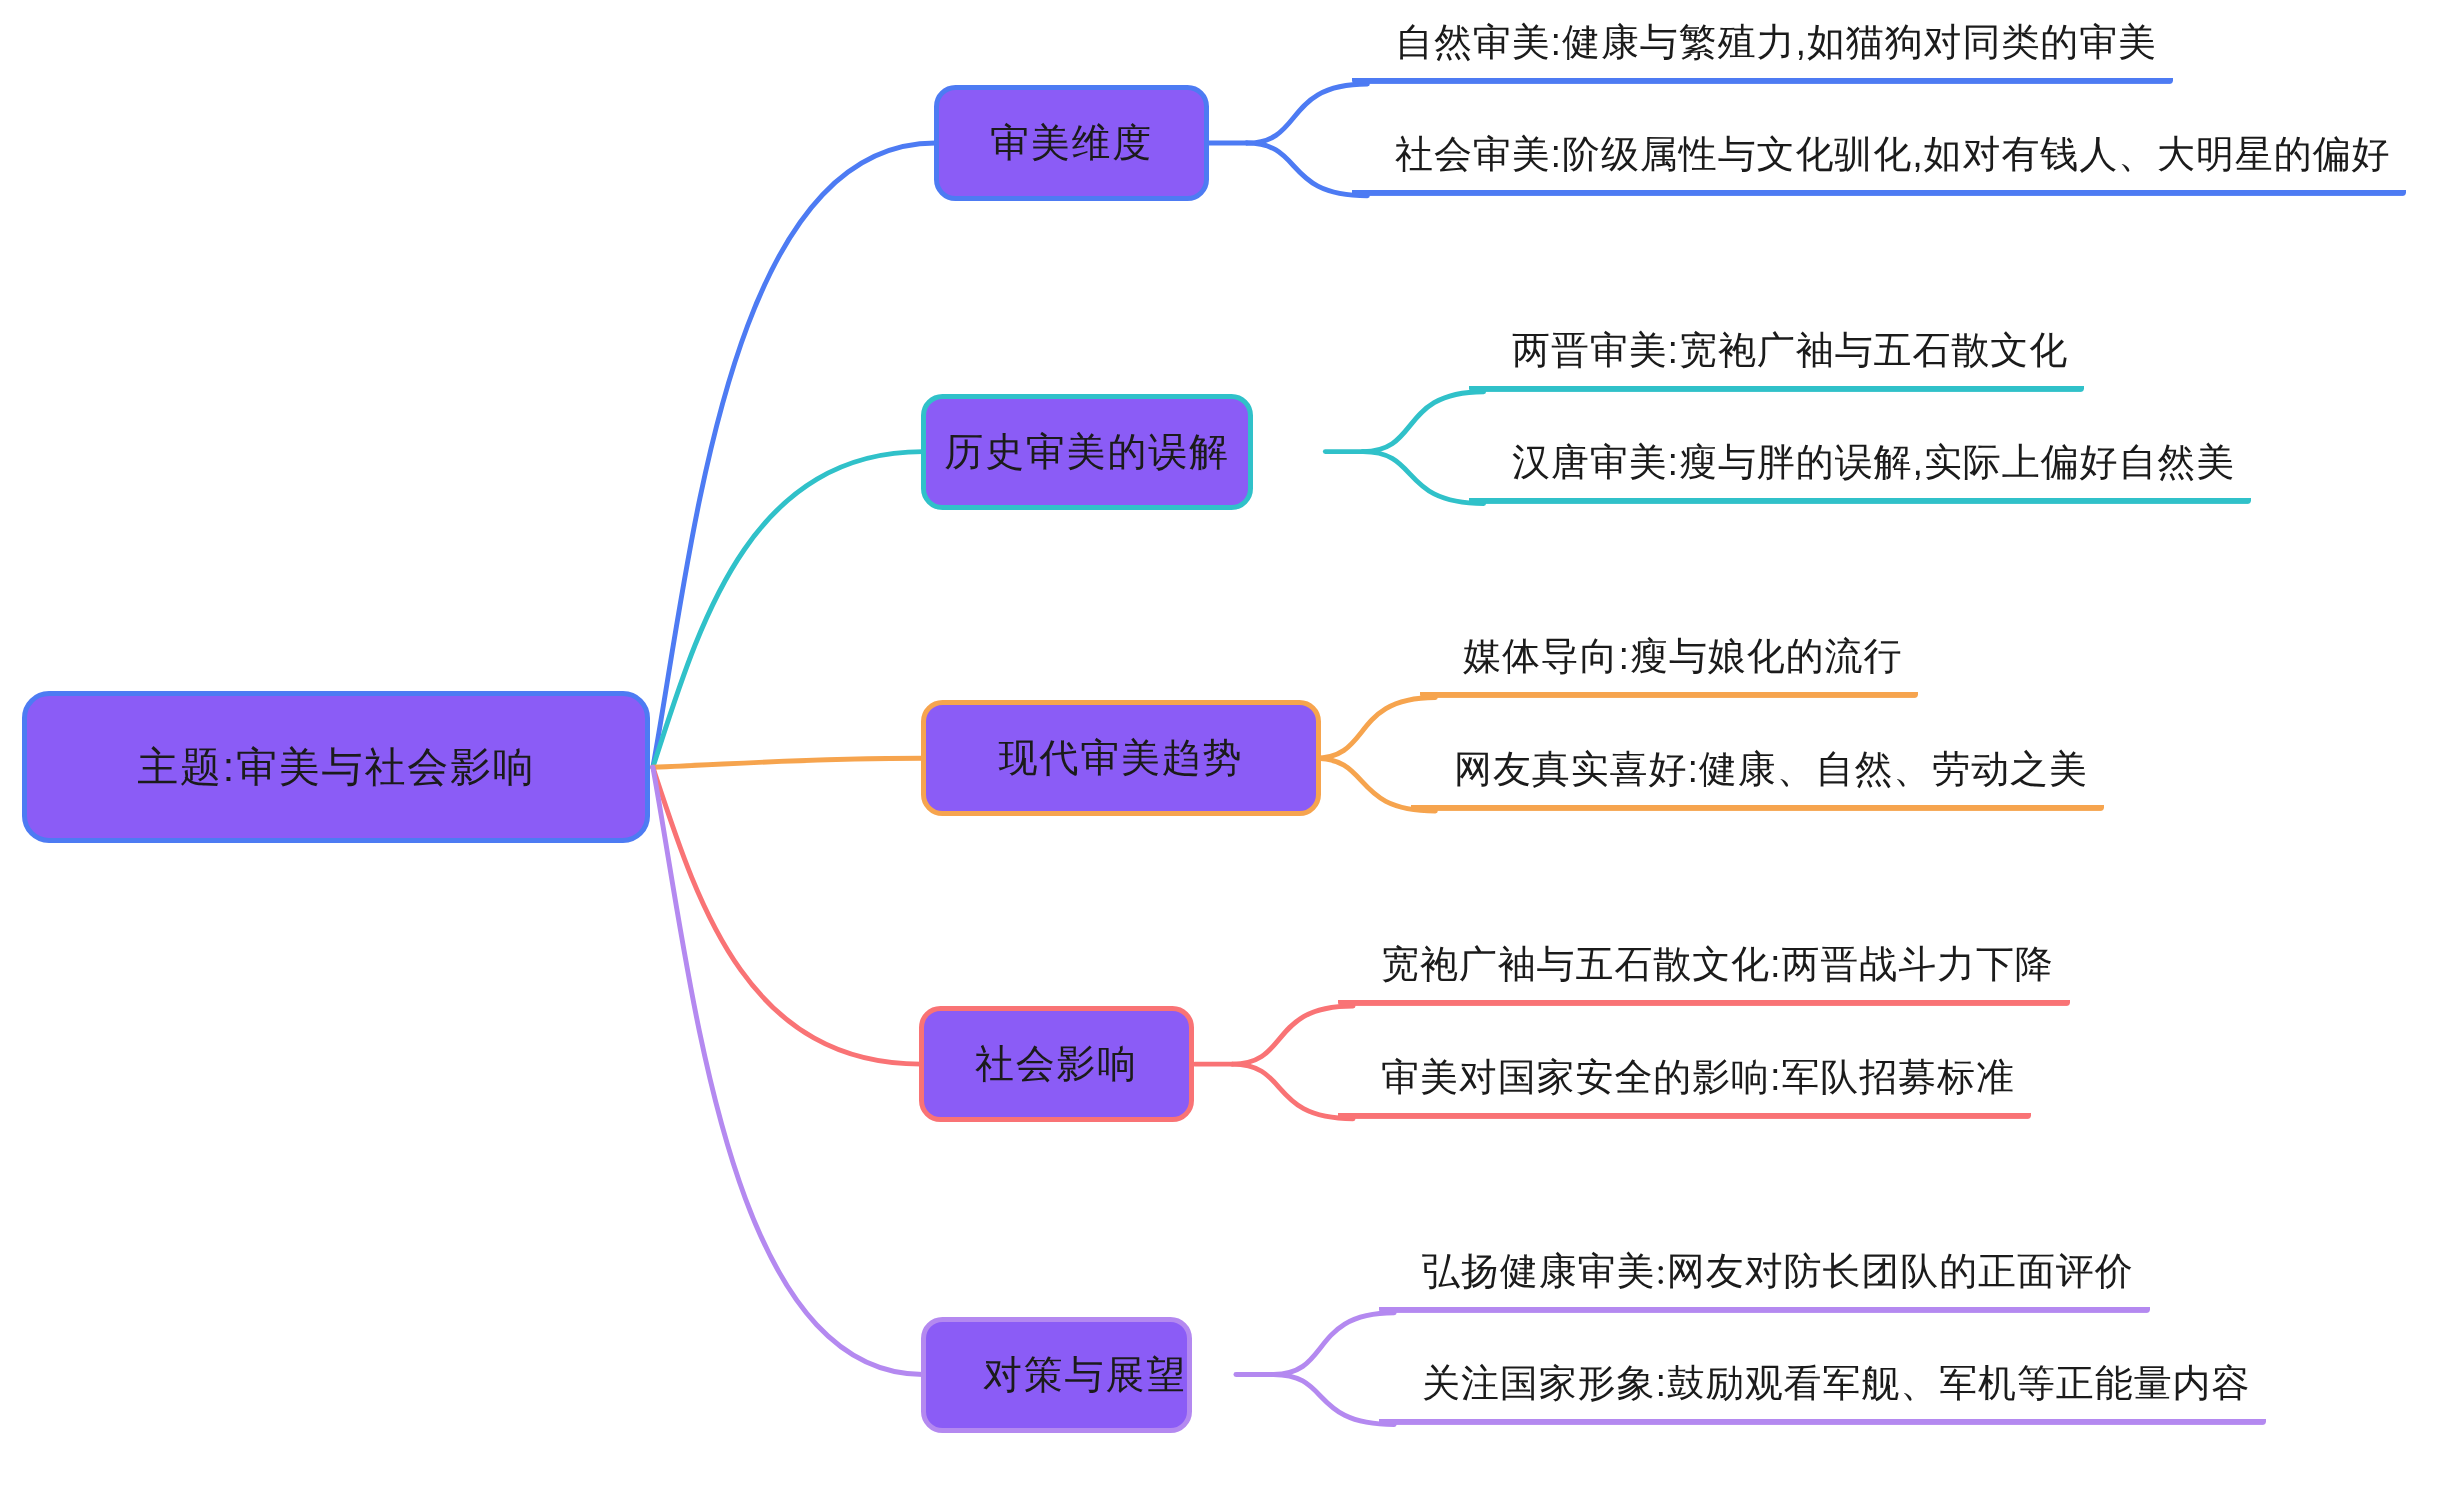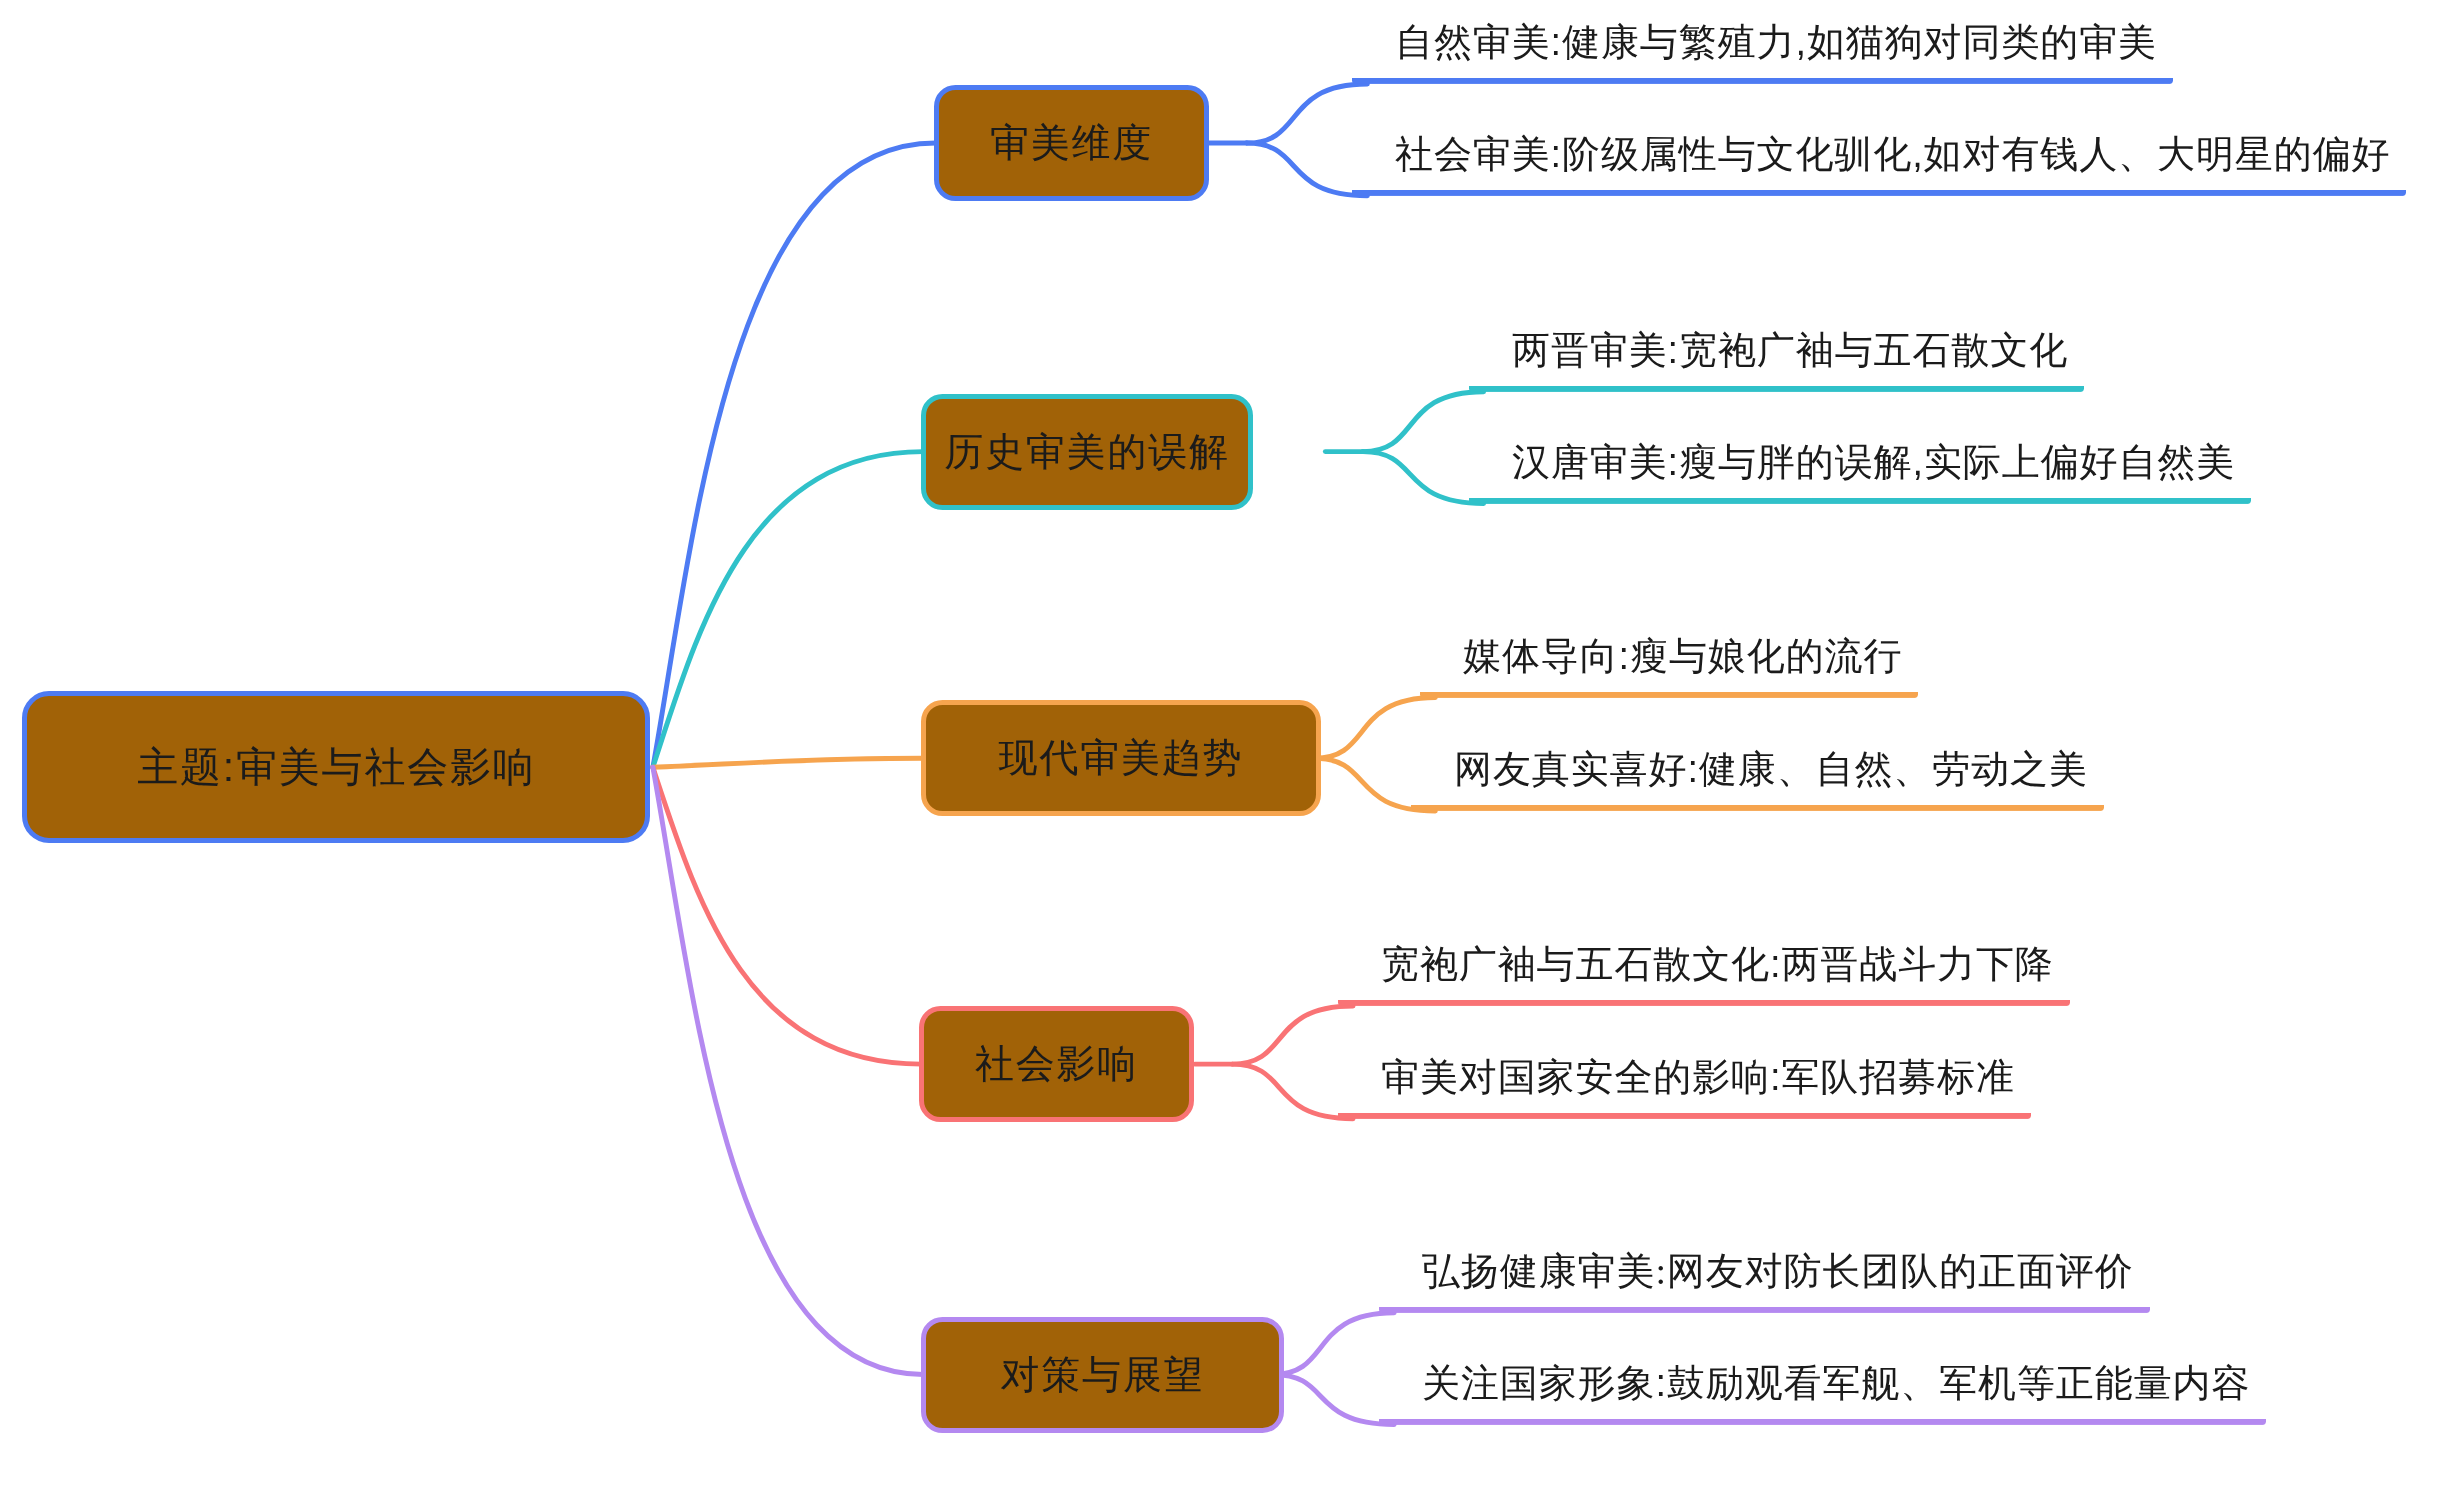--- a/index.html
+++ b/index.html
@@ -7,33 +7,33 @@
     width:2462px;height:1488px;position:relative;overflow:hidden;
     background:#ffffff;
     font-family:"Liberation Sans","DejaVu Sans",sans-serif;
     color:#1b1b1b;
   }
   #connectors{position:absolute;left:0;top:0;width:2462px;height:1488px;}
   #connectors path{fill:none;stroke:var(--c);stroke-width:5.5;stroke-linecap:round;}
   .node{
     position:absolute;box-sizing:border-box;
     display:flex;align-items:center;justify-content:center;
-    background:#a16207;border:5.4px solid var(--c);
+    background:#8b5cf6;border:5.4px solid var(--c);
     white-space:nowrap;letter-spacing:1.8px;
   }
   .root-node{
     left:22.4px;top:691px;width:628px;height:152px;
     border-radius:27px;font-size:41px;
   }
   .topic-node{height:116px;border-radius:21.5px;font-size:39px;}
   .topic-b0{left:934px;top:85px;width:275px;}
   .topic-b1{left:921px;top:394px;width:332px;}
   .topic-b2{left:921px;top:700px;width:400px;}
   .topic-b3{left:919px;top:1006px;width:275px;}
-  .topic-b4{left:921px;top:1317px;width:363px;}
+  .topic-b4{left:921px;top:1317px;width:271px;justify-content:flex-end;}
   .child-topic{
     position:absolute;transform:translateY(-100%);
     box-sizing:border-box;white-space:nowrap;
     font-size:38px;letter-spacing:0.9px;line-height:1.25;
     padding:0 16px 11.6px 43px;
     border-bottom:6.3px solid var(--c);border-radius:0 0 3.6px 3.6px;
   }
   .c-0-0{left:1352px;top:84px;}
   .c-0-1{left:1352px;top:196px;}
   .c-1-0{left:1469px;top:392px;}

